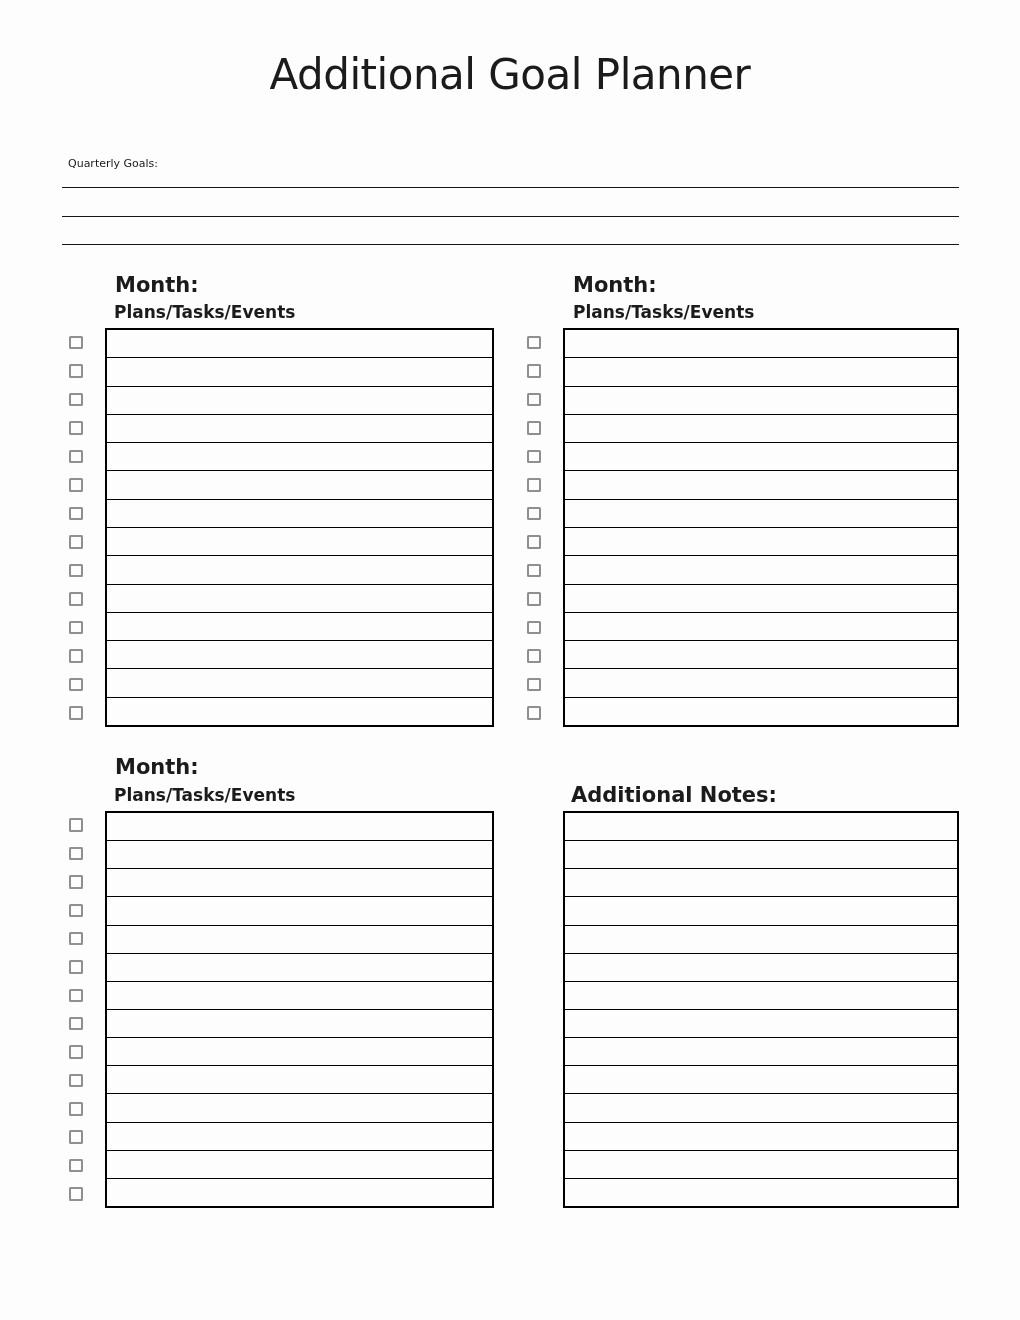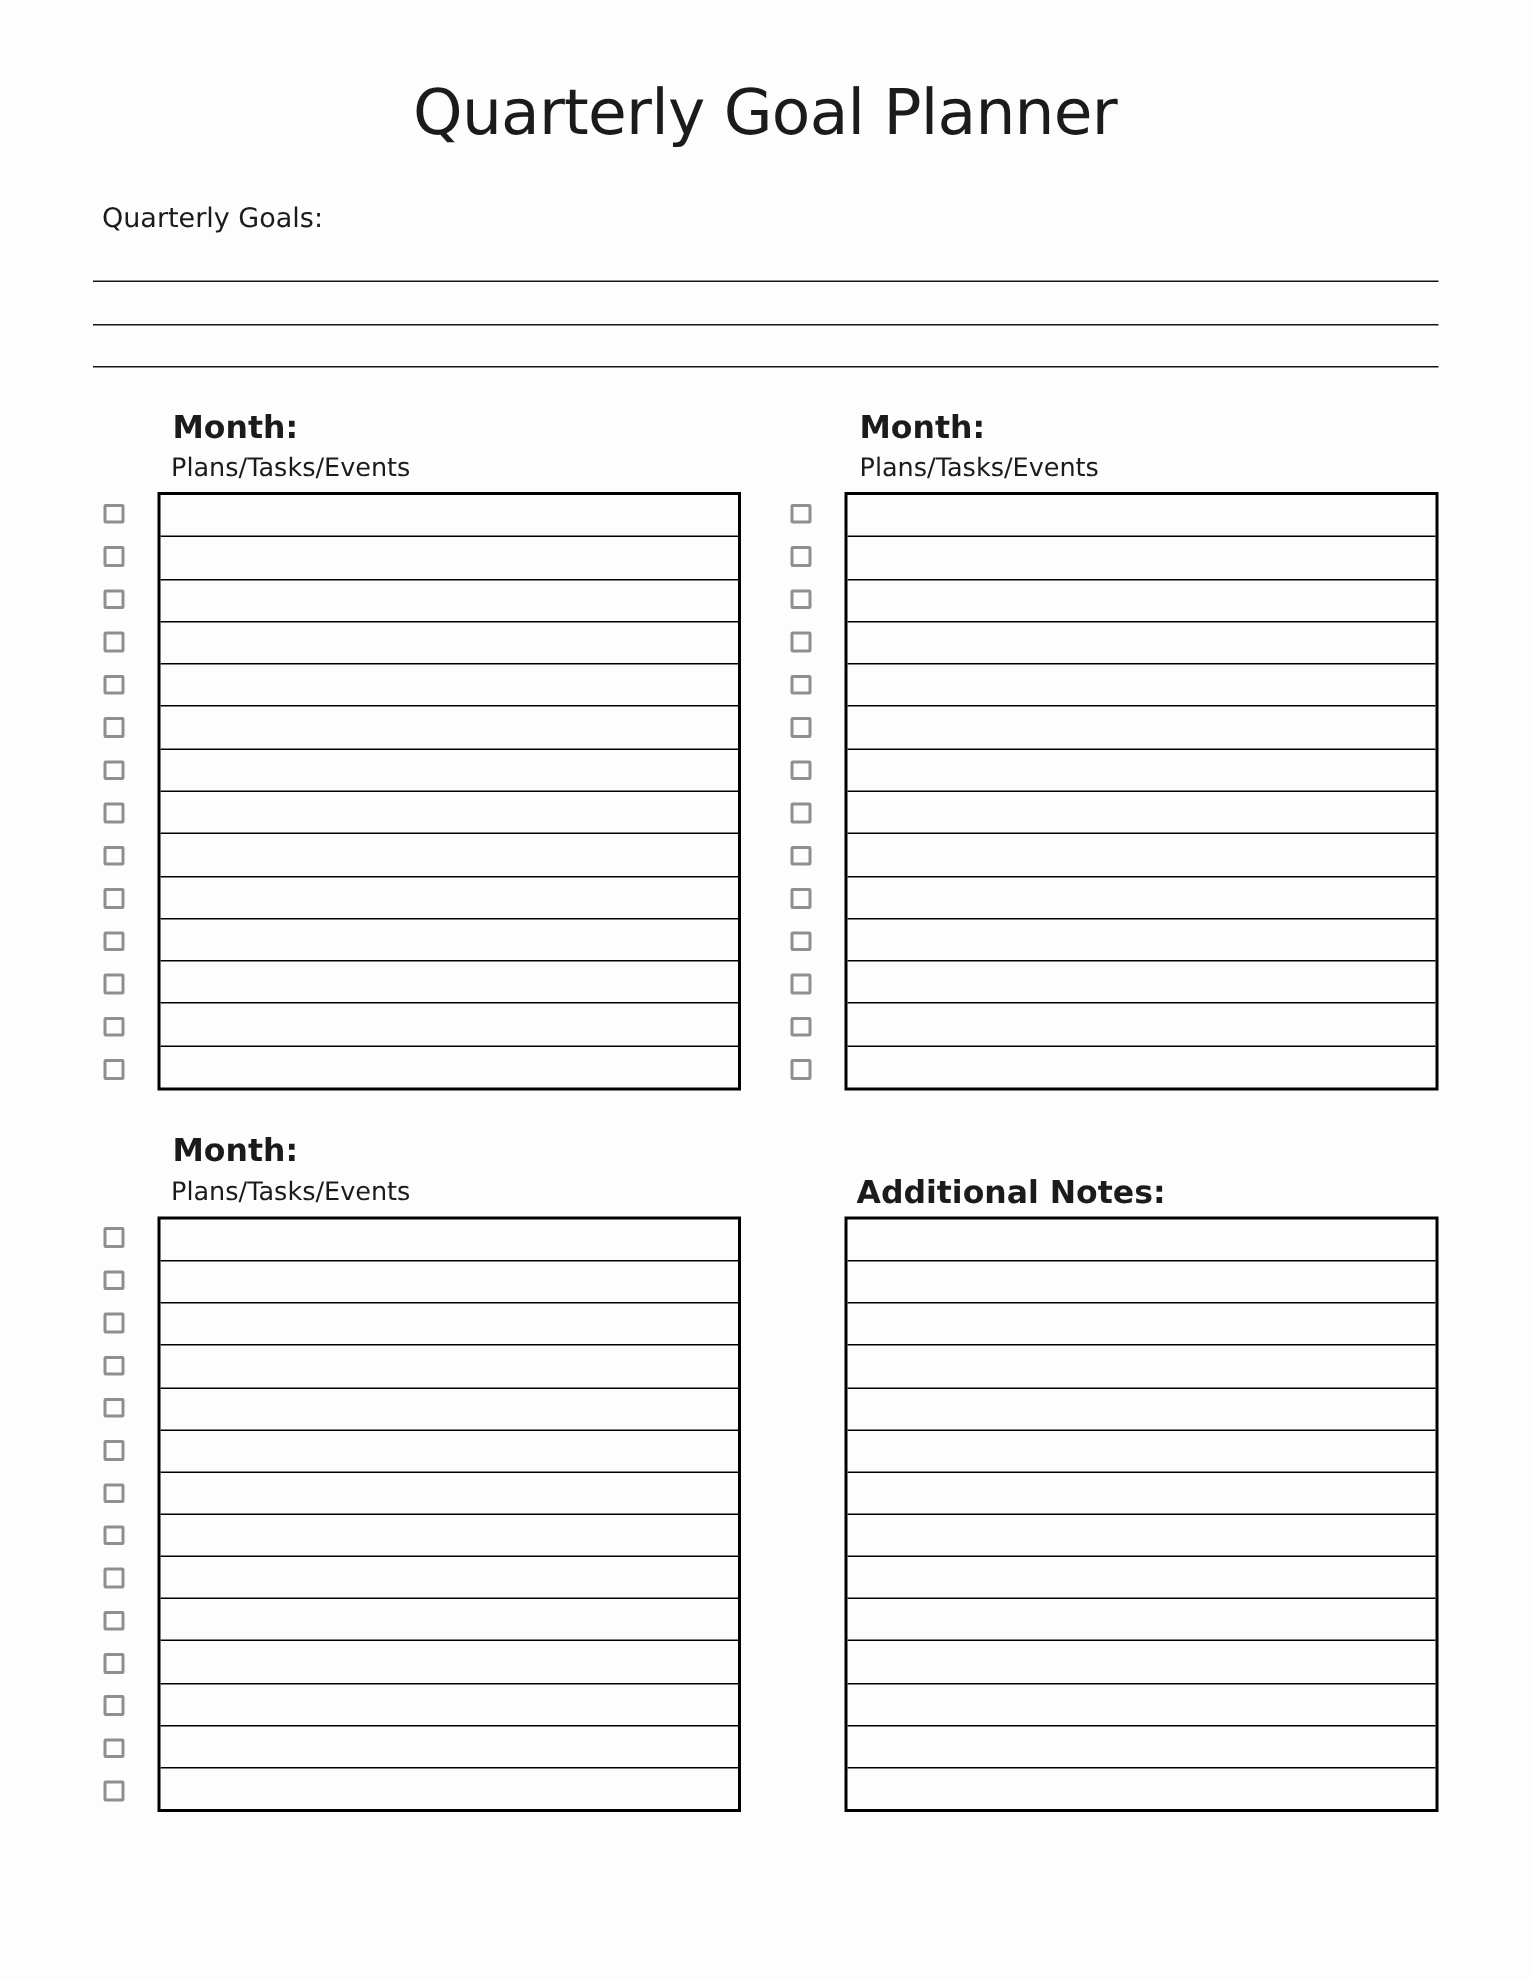--- a/index.html
+++ b/index.html
@@ -27,23 +27,23 @@
     left: 0;
     width: 1020px;
     text-align: center;
     font-size: 42px;
     font-weight: 400;
     letter-spacing: -0.5px;
     color: var(--text-color);
   }
   .goals-label {
     position: absolute;
-    top: 135px;
+    top: 153px;
     left: 68px;
-    font-size: 18px;
+    font-size: 11px;
     line-height: 22px;
   }
   .goal-lines {
     position: absolute;
     left: 62px;
     top: 187px;
     width: 897px;
     height: 58.5px;
     display: flex;
     flex-direction: column;
@@ -55,21 +55,21 @@
   }
   .section-heading {
     position: absolute;
     font-size: 21px;
     font-weight: bold;
     line-height: 20px;
   }
   .section-subheading {
     position: absolute;
     font-size: 17px;
-    font-weight: 400;
+    font-weight: 700;
     line-height: 20px;
   }
   .entry-table {
     position: absolute;
     border: 2px solid var(--table-border);
     display: flex;
     flex-direction: column;
   }
   .row { flex: 1 1 0; }
   .row + .row { border-top: 1.5px solid var(--row-line); }
@@ -119,21 +119,21 @@
   #m3-checks { left: 69px; top: 811px; height: 397px; }
 
   #notes-heading { left: 571px; top: 785px; font-weight: 700; }
   #notes-table { left: 563px; top: 811px; width: 396px; height: 397px; }
 </style>
 </head>
 <body>
 
 <div class="page">
 
-  <h1 class="page-title">Quarterly Goal Planner</h1>
+  <h1 class="page-title">Additional Goal Planner</h1>
 
   <div class="goals-label">Quarterly Goals:</div>
 
   <div class="goal-lines">
       <div class="goal-line"></div>
       <div class="goal-line"></div>
       <div class="goal-line"></div>
     </div>
 
   <div id="m1-heading" class="section-heading">Month:</div>

